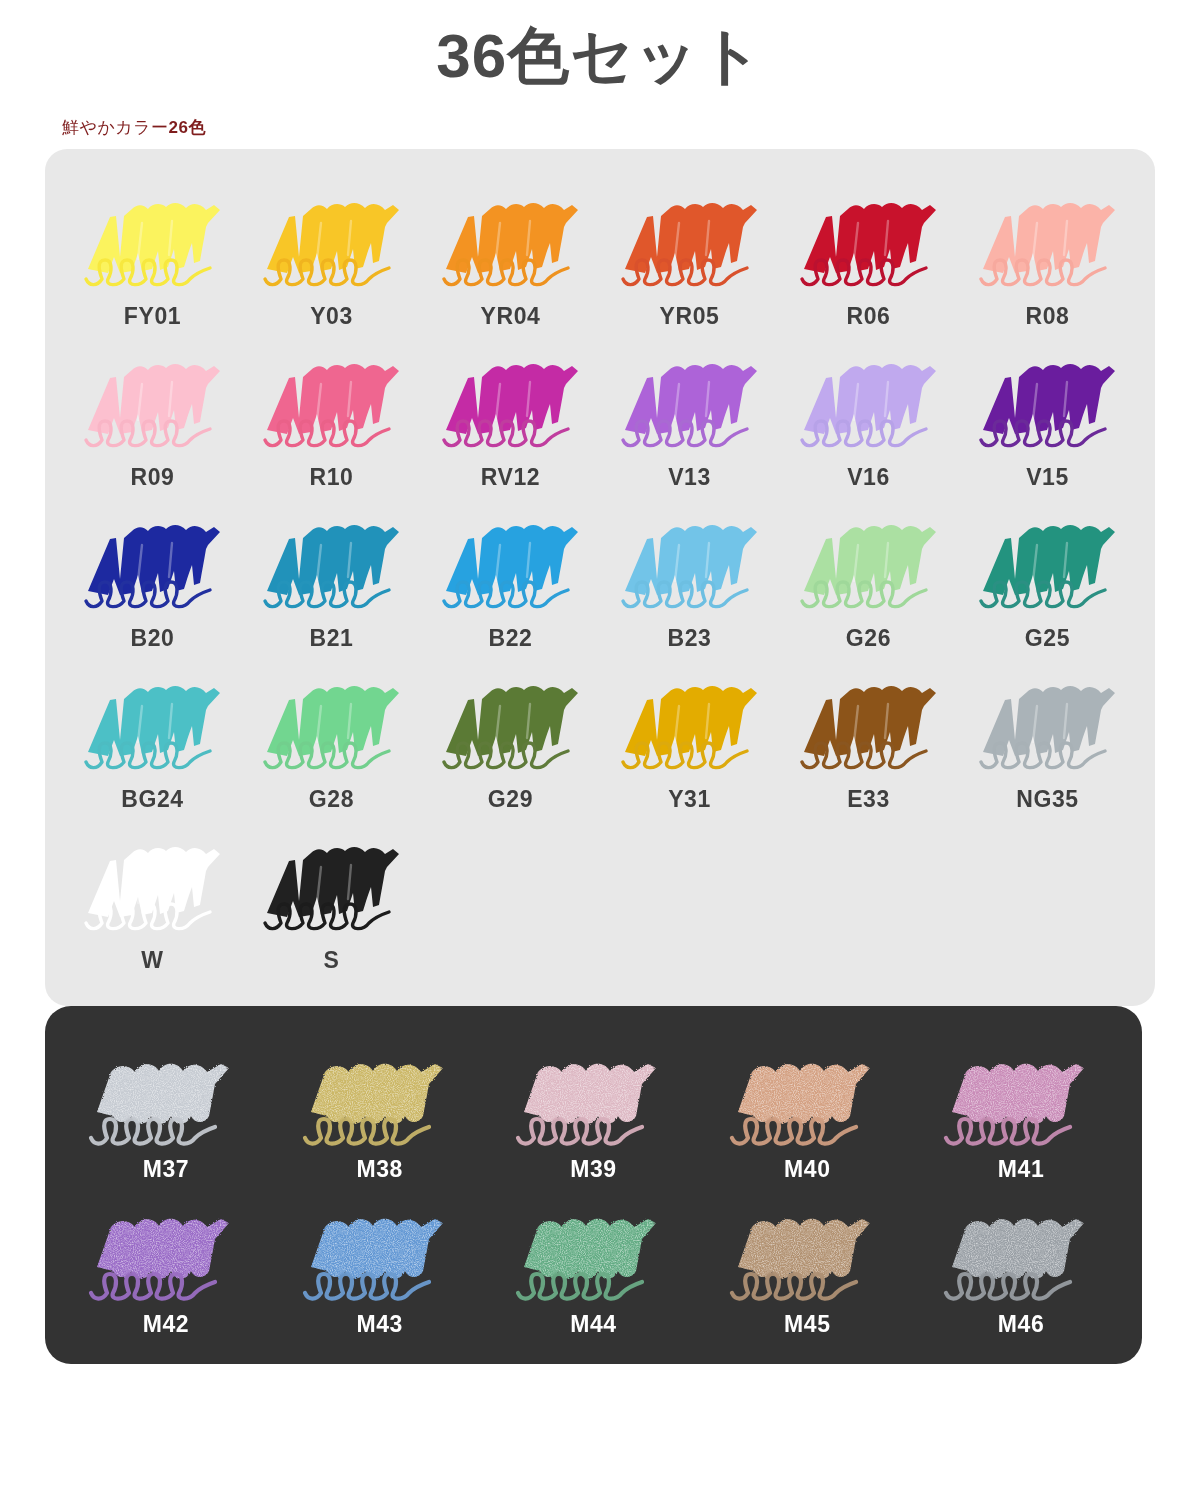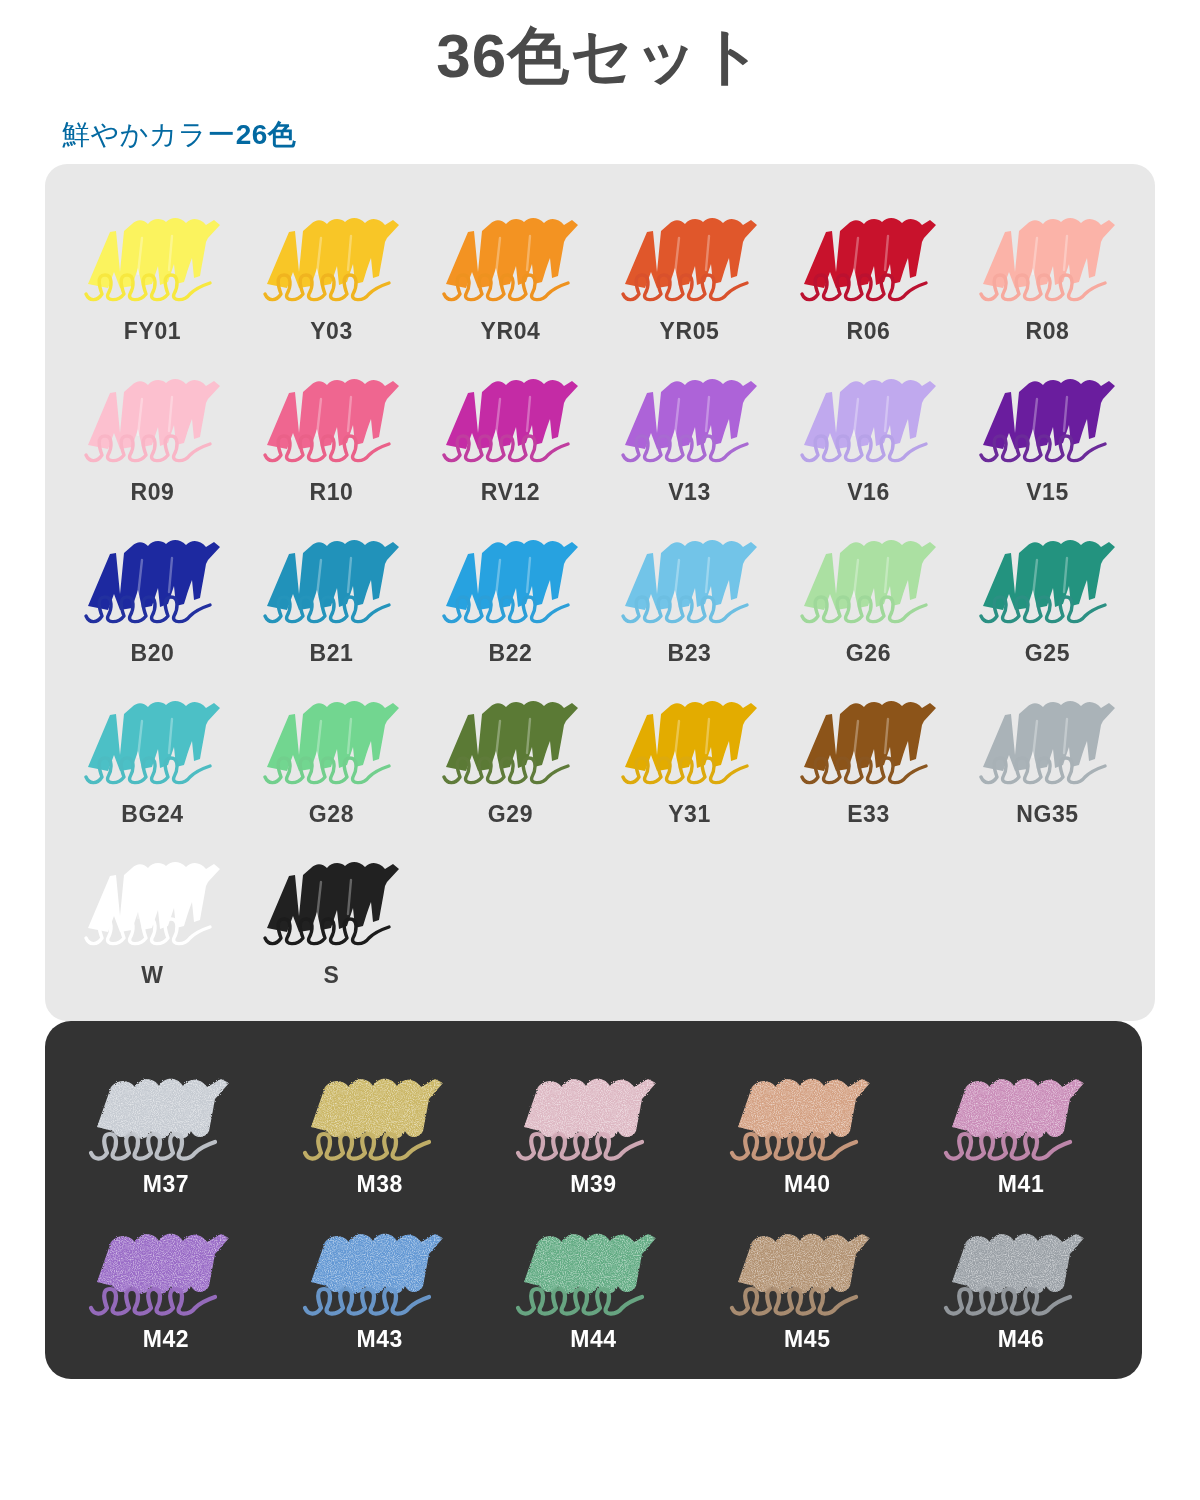--- a/index.html
+++ b/index.html
@@ -15,22 +15,22 @@
     text-align: center;
     font-size: 62px;
     font-weight: bold;
     color: #4a4a4a;
     letter-spacing: 1px;
     padding-top: 22px;
     line-height: 1.1;
   }
 
   .section-label {
-    font-size: 28px;
-    color: #0369a1;
+    font-size: 17px;
+    color: #7f1d1d;
     margin: 26px 0 10px 62px;
     letter-spacing: 0.5px;
   }
   .section-label .num { font-weight: bold; }
 
   .panel-light {
     margin: 0 45px 0 45px;
     background: #e8e8e8;
     border-radius: 22px;
     padding: 26px 18px 28px 18px;

